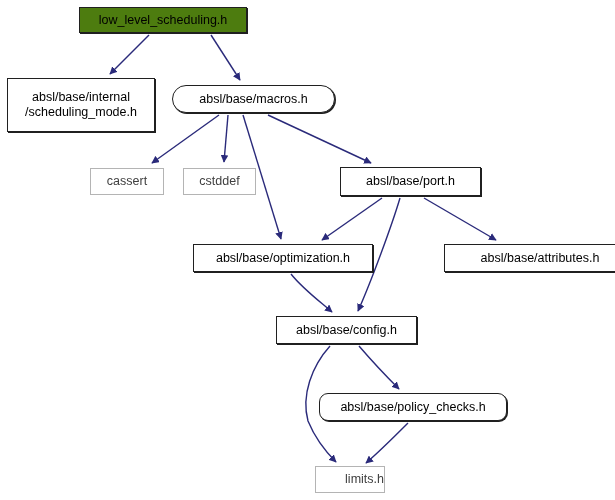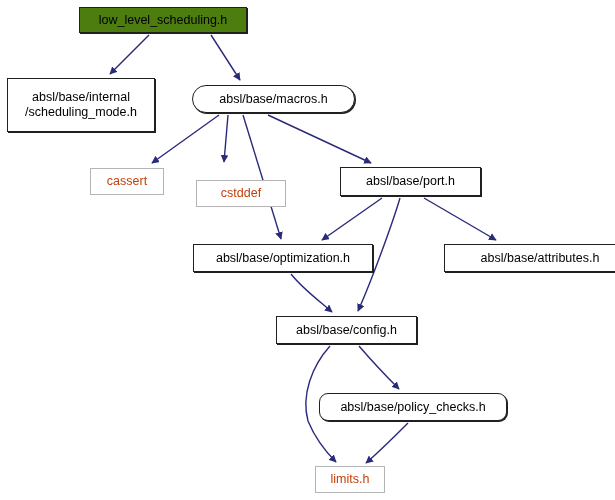--- a/index.html
+++ b/index.html
@@ -46,21 +46,21 @@
     color: #000000;
   }
   .node-box.root {
     background: #4d7c0f;
     border: 1px solid #202020;
     box-shadow: 1px 1px 0 0 #202020;
     color: #000000;
   }
   .node-box.weak {
     border: 1px solid #b4b4b4;
-    color: #c2410c;
+    color: #404040;
   }
   .node-label {
     pointer-events: none;
   }
 </style>
 </head>
 <body>
 
 <div id="graph-root">
   <svg class="graph-canvas" viewBox="0 0 615 500" xmlns="http://www.w3.org/2000/svg">
@@ -82,23 +82,23 @@
         <path d="M 291,274 C 302,288 318,300 332,312" fill="none" stroke="#2a2a7a" stroke-width="1.4" marker-end="url(#arrowhead)"></path>
         <path d="M 359,346 C 371,360 386,376 399,389" fill="none" stroke="#2a2a7a" stroke-width="1.4" marker-end="url(#arrowhead)"></path>
         <path d="M 330,346 C 312,366 301,395 308,421 C 315,438 326,452 336,462" fill="none" stroke="#2a2a7a" stroke-width="1.4" marker-end="url(#arrowhead)"></path>
         <path d="M 408,423 C 395,436 379,452 366,463" fill="none" stroke="#2a2a7a" stroke-width="1.4" marker-end="url(#arrowhead)"></path>
       </g>
   </svg>
   <div id="node-layer">
       <div class="node-box root" style="left: 79px; top: 7px; width: 168px; height: 26px;"><span class="node-label">low_level_scheduling.h</span></div>
       <div class="node-box strong" style="left: 7px; top: 78px; width: 148px; height: 54px;"><span class="node-label">absl/base/internal
 /scheduling_mode.h</span></div>
-      <div class="node-box strong" style="left: 192px; top: 85px; width: 163px; height: 28px; border-radius: 14px;"><span class="node-label">absl/base/macros.h</span></div>
+      <div class="node-box strong" style="left: 172px; top: 85px; width: 163px; height: 28px; border-radius: 14px;"><span class="node-label">absl/base/macros.h</span></div>
       <div class="node-box weak" style="left: 90px; top: 168px; width: 74px; height: 27px;"><span class="node-label">cassert</span></div>
-      <div class="node-box weak" style="left: 196px; top: 168px; width: 90px; height: 27px; margin-top: 12px;"><span class="node-label">cstddef</span></div>
+      <div class="node-box weak" style="left: 183px; top: 168px; width: 73px; height: 27px;"><span class="node-label">cstddef</span></div>
       <div class="node-box strong" style="left: 340px; top: 167px; width: 141px; height: 29px;"><span class="node-label">absl/base/port.h</span></div>
       <div class="node-box strong" style="left: 193px; top: 244px; width: 180px; height: 28px;"><span class="node-label">absl/base/optimization.h</span></div>
       <div class="node-box strong" style="left: 444px; top: 244px; width: 192px; height: 28px;"><span class="node-label">absl/base/attributes.h</span></div>
       <div class="node-box strong" style="left: 276px; top: 316px; width: 141px; height: 28px;"><span class="node-label">absl/base/config.h</span></div>
       <div class="node-box strong" style="left: 319px; top: 393px; width: 188px; height: 28px; border-radius: 9px;"><span class="node-label">absl/base/policy_checks.h</span></div>
-      <div class="node-box weak" style="left: 315px; top: 466px; width: 70px; height: 27px;"><span class="node-label">limits.h</span></div>
+      <div class="node-box weak" style="left: 315px; top: 466px; width: 70px; height: 27px; justify-content: flex-end;"><span class="node-label">limits.h</span></div>
     </div>
 </div>
 
 </body></html>

